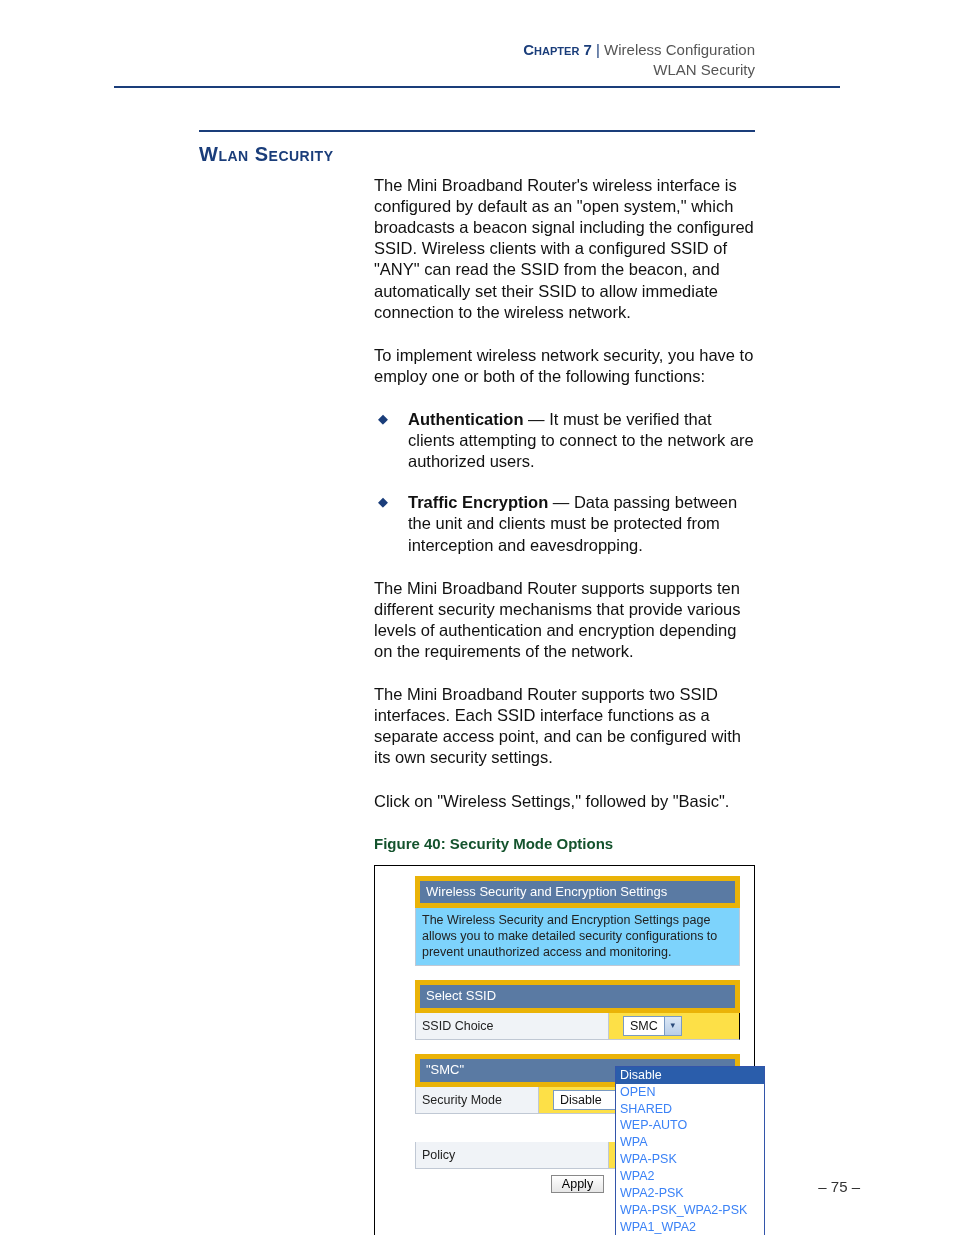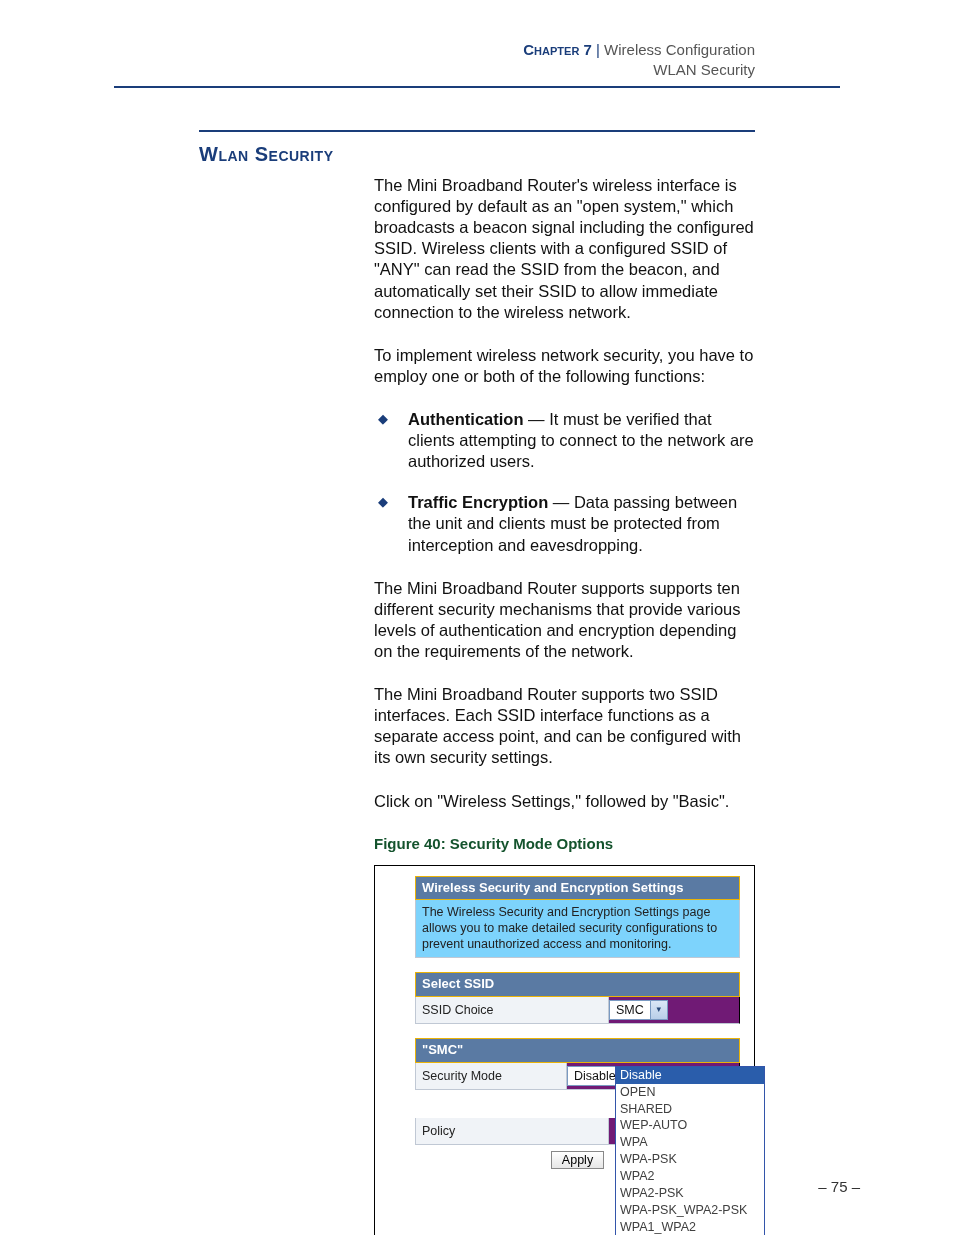--- a/index.html
+++ b/index.html
@@ -12,33 +12,33 @@
   .header-sub{color:#555;display:block}
   .sec-line{position:absolute;left:105px;right:105px;top:130px;height:2px;background:#1a3d7a}
   .sec-title{position:absolute;left:105px;top:143px;color:#1a3d7a;font-weight:bold;font-size:20px;font-variant:small-caps;letter-spacing:.5px}
   .body{position:absolute;left:280px;right:105px;top:175px;font-size:16.5px;line-height:1.28;color:#111}
   .body p{margin:0 0 22px 0}
   .bullets{margin:0 0 22px 0;padding:0;list-style:none}
   .bullets li{position:relative;padding-left:34px;margin-bottom:20px}
   .bullets li::before{content:"◆";position:absolute;left:4px;top:2px;color:#1a3d7a;font-size:13px}
   .fig-caption{color:#14532d;font-weight:bold;font-size:15px;margin:10px 0 12px 0}
   .figbox{border:1px solid #000;padding:10px 14px 10px 40px;font-family:Tahoma,Arial,sans-serif;font-size:13px;position:relative;min-height:392px}
-  .panel-title{background:#5a7aa3;color:#fff;font-weight:bold;padding:3px 6px;font-size:13px;border:1px solid #eab308}
+  .panel-title{background:#5a7aa3;color:#fff;font-weight:normal;padding:3px 6px;font-size:13px;border:5px solid #eab308}
   .panel-desc{background:#7dd3fc;border:1px solid #c0c8d4;border-top:none;padding:5px 6px;font-size:12.5px;line-height:1.25;color:#222}
   .gap{height:14px}
   .row{display:flex;border-left:1px solid #c0c8d4;border-right:1px solid #000000;border-bottom:1px solid #c0c8d4}
   .row.last{border-bottom:1px solid #c0c8d4}
   .cell-l{width:180px;padding:5px 6px;background:#f0f3f7;color:#222;border-right:1px solid #c0c8d4;font-size:12.5px}
-  .cell-r{flex:1;padding:3px 0;background:#701a75}
+  .cell-r{flex:1;padding:3px 14px;background:#fde047}
   .select{display:inline-flex;align-items:center;border:1px solid #7a9ac2;background:#fff;height:18px;font-size:12.5px}
   .select .txt{padding:0 6px}
   .select .arrow{width:16px;height:18px;background:linear-gradient(#dbe7f6,#b9cee8);border-left:1px solid #7a9ac2;display:flex;align-items:center;justify-content:center;color:#2a4a7a;font-size:9px}
   .wide{width:170px;justify-content:space-between}
   .dropdown{position:absolute;left:240px;top:200px;border:1px solid #3355aa;background:#fff;font-size:12.5px;min-width:148px;z-index:5}
-  .dropdown .opt{padding:0 4px;line-height:1.35;color:#404040;white-space:nowrap}
+  .dropdown .opt{padding:0 4px;line-height:1.35;color:#3b82f6;white-space:nowrap}
   .dropdown .opt.sel{background:#2a5dab;color:#fff}
   .apply-row{display:flex;justify-content:center;padding:6px 0 0 0}
   .btn{border:1px solid #888;background:linear-gradient(#fff,#e6e6e6);padding:1px 10px;font-size:12.5px;font-family:inherit}
   .footer{position:absolute;left:0;right:0;bottom:40px;text-align:right;font-size:15px;color:#333}
 </style>
 </head>
 <body>
 <div class="page">
 
 <div class="header-text">

